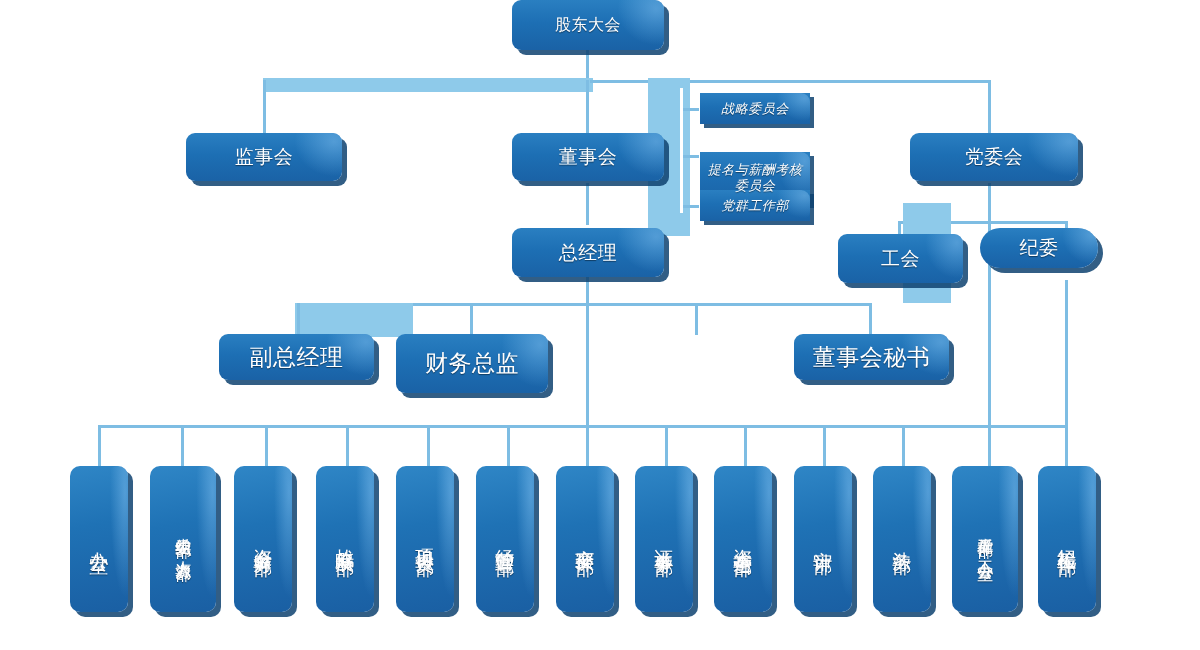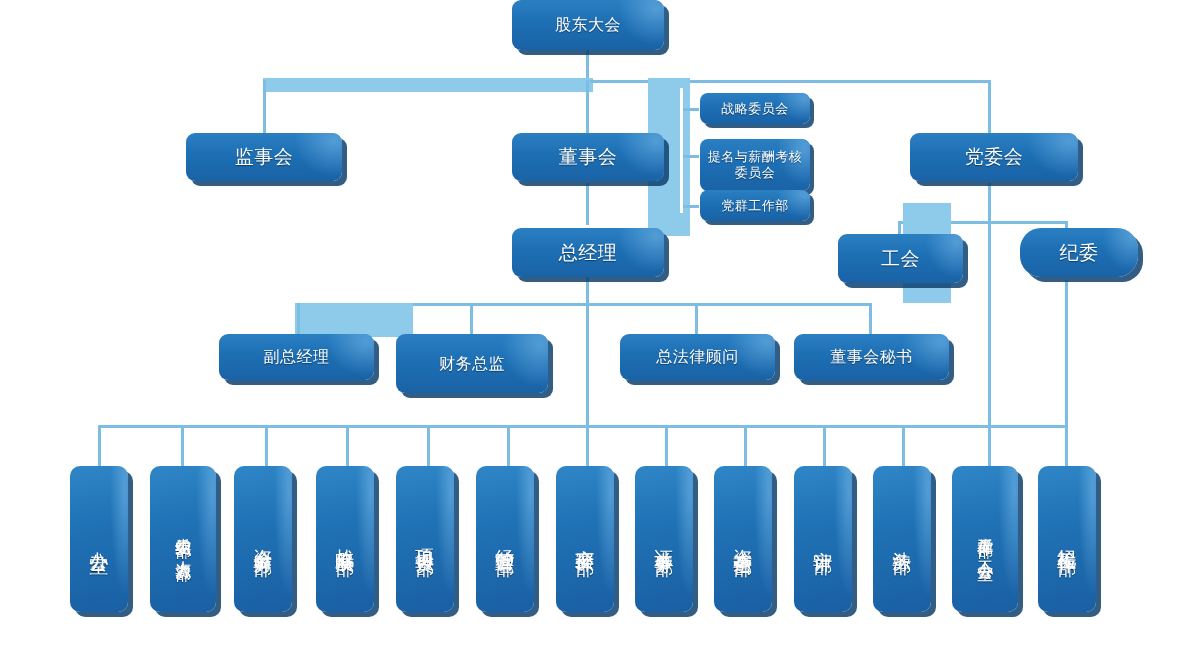--- a/index.html
+++ b/index.html
@@ -60,27 +60,28 @@
     z-index: 2;
     display: block;
     line-height: 1.22;
     text-shadow: 0 1px 1px rgba(0,0,0,0.45);
     letter-spacing: 0.5px;
   }
 
   .t-root   { font-size: 16px; }
   .t-l2     { font-size: 19px; }
   .t-l3     { font-size: 19px; }
-  .t-exec   { font-size: 16px; }
+  .t-exec   { font-size: 23px; }
   .t-cmte   { font-size: 13px; }
 
   
   .node.cmte {
-    border-radius: 8px;
+    border-radius: 0;
     box-shadow: 4px 4px 0 0 rgba(14, 66, 112, 0.85);
+    font-style: italic;
   }
 
   
   .node.dept {
     border-radius: 10px;
     box-shadow: 5px 5px 0 0 rgba(14, 66, 112, 0.85);
     align-items: center;
     justify-content: center;
     background: linear-gradient(170deg, #2f86c6 0%, #1f72b5 40%, #1a5fa3 100%);
   }
@@ -183,51 +184,48 @@
   </div>
 
   <div class="node" style="left:910px; top:133px; width:168px; height:48px;">
     <span class="node-label t-l2">党委会</span>
   </div>
 
   <div class="node cmte" style="left:700px; top:93px; width:110px; height:31px;">
     <span class="node-label t-cmte">战略委员会</span>
   </div>
 
-  <div class="node cmte" style="left:700px; top:139px; width:110px; height:52px;">
+  <div class="node cmte" style="left:700px; top:152px; width:110px; height:52px;">
     <span class="node-label t-cmte" style="max-width:100px; white-space:normal;">提名与薪酬考核委员会</span>
   </div>
 
   <div class="node cmte" style="left:700px; top:190px; width:110px; height:31px;">
     <span class="node-label t-cmte">党群工作部</span>
   </div>
 
   <div class="node" style="left:512px; top:228px; width:152px; height:49px;">
     <span class="node-label t-l3">总经理</span>
   </div>
 
   <div class="node" style="left:838px; top:234px; width:125px; height:49px;">
     <span class="node-label t-l3">工会</span>
   </div>
 
-  <div class="node" style="left:1020px; top:228px; width:118px; height:49px;border-radius:21px;">
+  <div class="node" style="left:980px; top:228px; width:118px; height:40px;border-radius:21px;">
     <span class="node-label t-l3">纪委</span>
   </div>
 
   <div class="node" style="left:219px; top:334px; width:155px; height:46px;">
     <span class="node-label t-exec">副总经理</span>
   </div>
 
   <div class="node" style="left:396px; top:334px; width:152px; height:59px;">
     <span class="node-label t-exec">财务总监</span>
   </div>
 
-  <div class="node" style="left:620px; top:334px; width:155px; height:46px;">
-    <span class="node-label t-exec">总法律顾问</span>
-  </div>
 
   <div class="node" style="left:794px; top:334px; width:155px; height:46px;">
     <span class="node-label t-exec">董事会秘书</span>
   </div>
 
   <div class="node dept" style="left:70px; top:466px; width:58px; height:146px;">
     <span class="dept-label">办公室</span>
   </div>
 
   <div class="node dept" style="left:150px; top:466px; width:66px; height:146px;">

